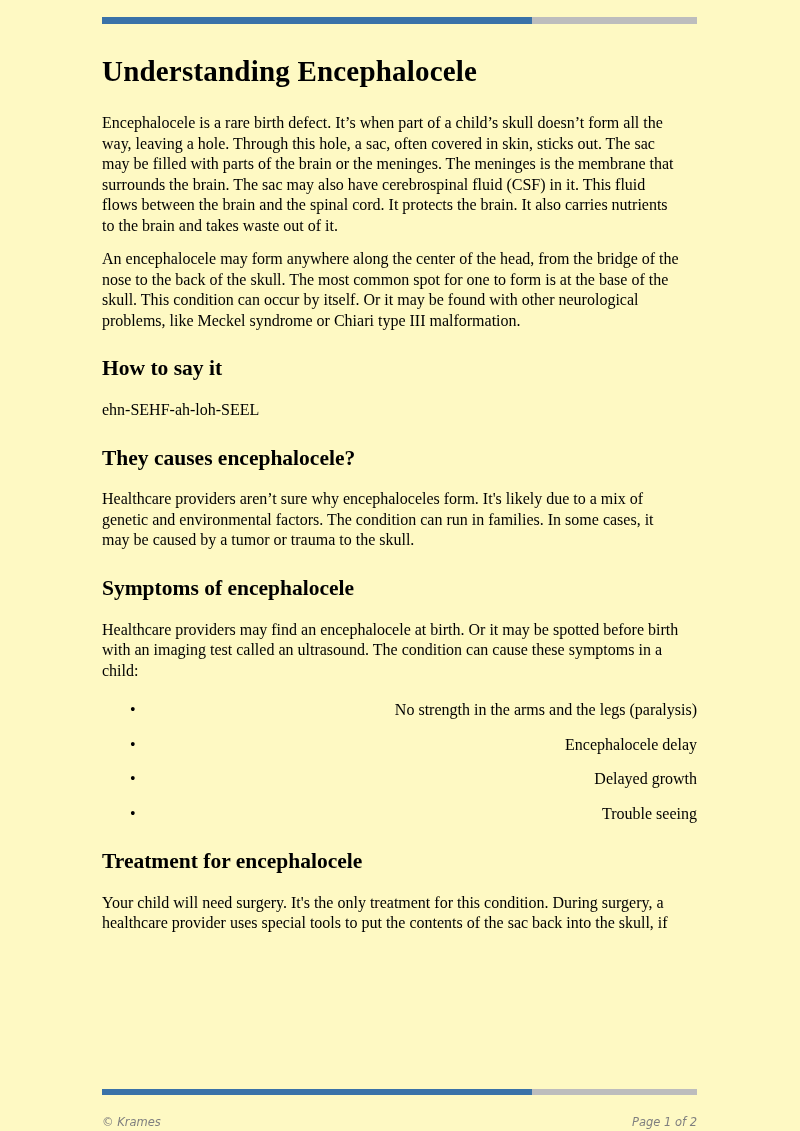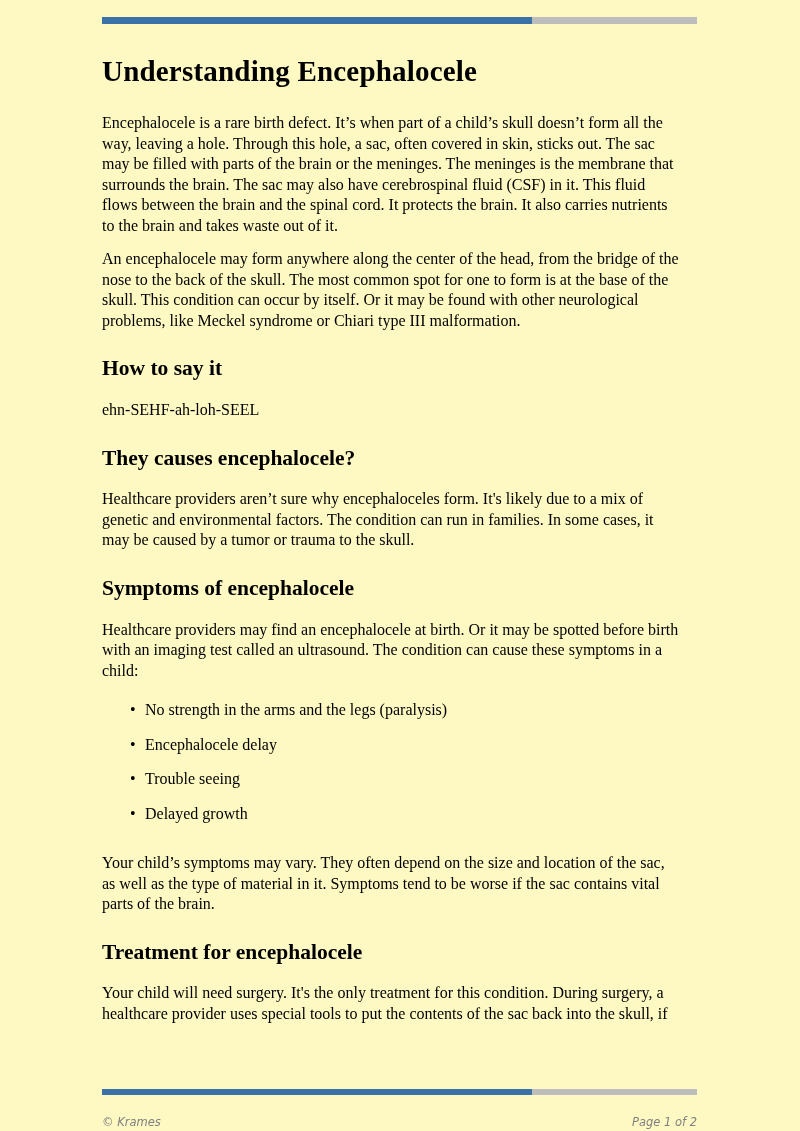--- a/index.html
+++ b/index.html
@@ -50,22 +50,23 @@
     font-weight: bold;
     line-height: 1.15;
   }
   p {
     margin: 0 16px 13px 0;
     font-size: 16px;
     line-height: 20.5px;
   }
   ul.symptoms {
     list-style: none;
-    margin: 19px 0 29px 0;
+    margin: 19px 0 15px 0;
     padding: 0 0 0 43px;
+    text-align: right;
   }
   ul.symptoms li {
     position: relative;
     font-size: 16px;
     line-height: 20.5px;
     margin-bottom: 14px;
   }
   ul.symptoms li::before {
     content: "\2022";
     position: absolute;
@@ -114,25 +115,24 @@
 
     <h2>They causes encephalocele?</h2>
     <p>Healthcare providers aren’t sure why encephaloceles form. It's likely due to a mix of genetic and environmental factors. The condition can run in families. In some cases, it may be caused by a tumor or trauma to the skull.</p>
 
     <h2>Symptoms of encephalocele</h2>
     <p>Healthcare providers may find an encephalocele at birth. Or it may be spotted before birth with an imaging test called an ultrasound. The condition can cause these symptoms in a child:</p>
 
     <ul class="symptoms">
       <li>No strength in the arms and the legs (paralysis)</li>
       <li>Encephalocele delay</li>
+      <li>Delayed growth</li>
       <li>Trouble seeing</li>
-      <li>Delayed growth</li>
     </ul>
 
-    <p>Your child’s symptoms may vary. They often depend on the size and location of the sac, as well as the type of material in it. Symptoms tend to be worse if the sac contains vital parts of the brain.</p>
 
     <h2>Treatment for encephalocele</h2>
     <p>Your child will need surgery. It's the only treatment for this condition. During surgery, a healthcare provider uses special tools to put the contents of the sac back into the skull, if</p>
 
   </main>
 
   <footer class="page-footer">
     <div class="rule">
       <span class="rule-blue"></span>
       <span class="rule-gray"></span>

